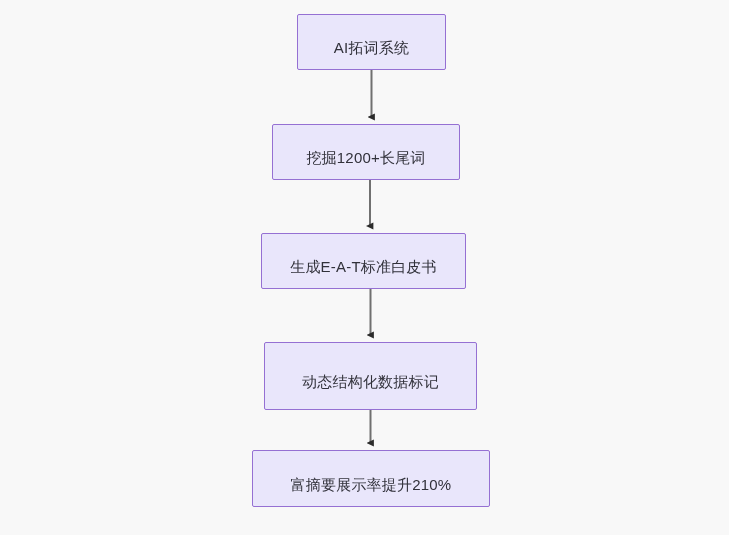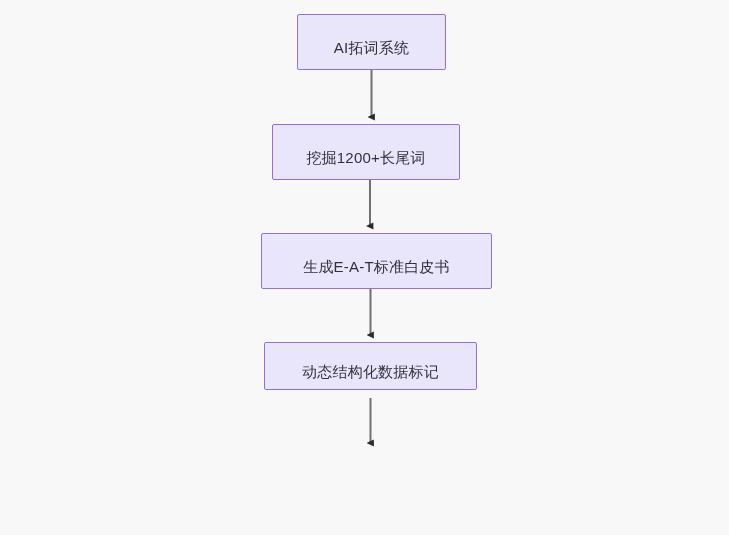--- a/index.html
+++ b/index.html
@@ -41,22 +41,22 @@
     font-size: 15px;
     line-height: 1.3;
     color: #31313a;
     letter-spacing: 0.2px;
     white-space: nowrap;
     margin-top: 12px;
   }
   
   .node-1 { left: 297px; top: 14px;  width: 149px; height: 56px; }
   .node-2 { left: 272px; top: 124px; width: 188px; height: 56px; }
-  .node-3 { left: 261px; top: 233px; width: 231px; height: 56px; }
-  .node-4 { left: 264px; top: 342px; width: 213px; height: 48px; }
+  .node-3 { left: 261px; top: 233px; width: 205px; height: 56px; }
+  .node-4 { left: 264px; top: 342px; width: 213px; height: 68px; }
   .node-5 { left: 252px; top: 450px; width: 238px; height: 57px; }
 </style>
 </head>
 <body>
 
 <div id="flowchart-canvas">
 
   <svg class="edge-layer" width="729" height="535" viewBox="0 0 729 535" xmlns="http://www.w3.org/2000/svg">
     <defs>
       <marker id="arrowhead" markerWidth="8" markerHeight="8" refX="3.6" refY="4" orient="auto" markerUnits="userSpaceOnUse">
@@ -87,14 +87,17 @@
   </div>
 
   <div class="node node-3">
     <span class="node-label">生成E-A-T标准白皮书</span>
   </div>
 
   <div class="node node-4">
     <span class="node-label">动态结构化数据标记</span>
   </div>
 
+  <div class="node node-5">
+    <span class="node-label">富摘要展示率提升210%</span>
+  </div>
 
 </div>
 
 </body></html>

